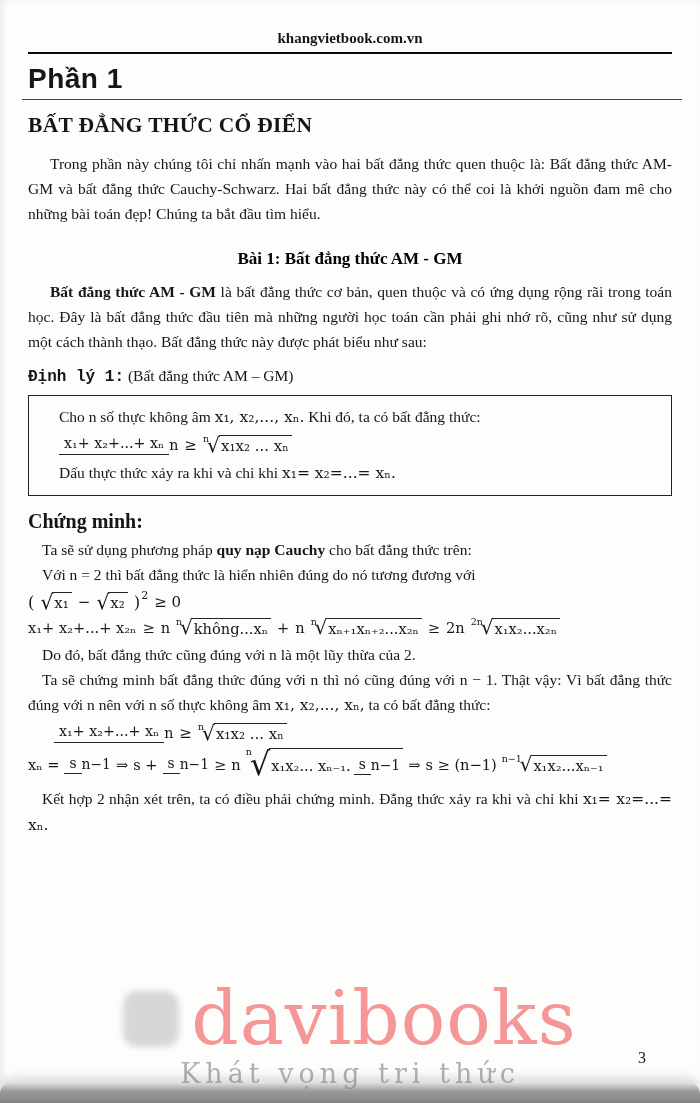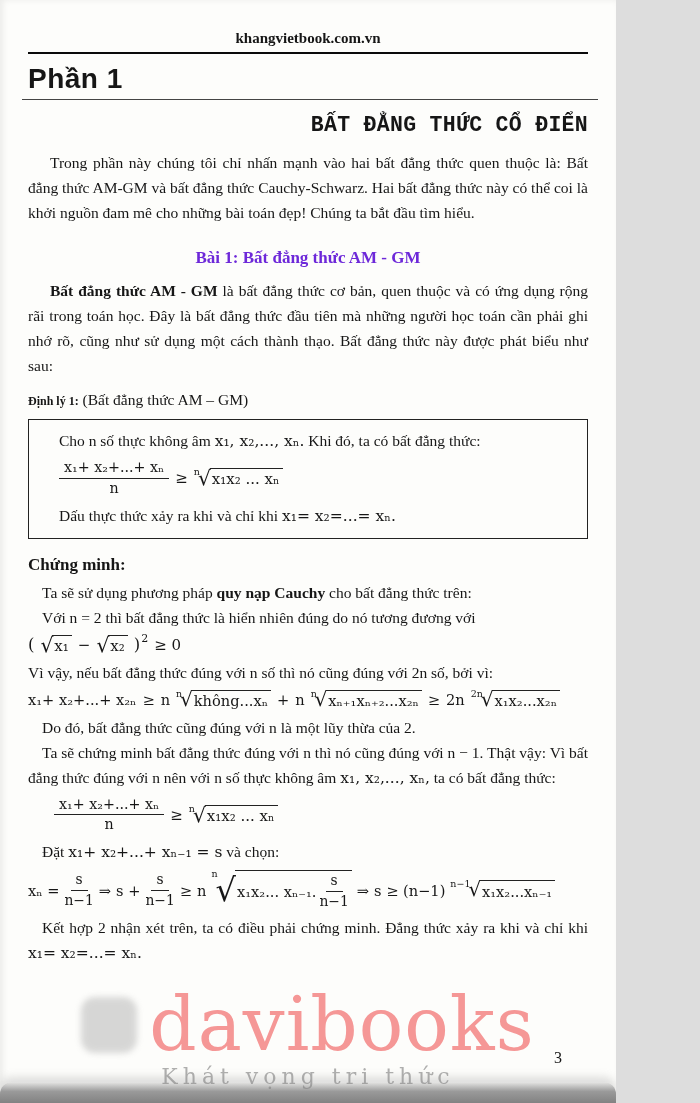--- a/index.html
+++ b/index.html
@@ -1,75 +1,75 @@
 <!DOCTYPE html>
 <html><head>
 <meta charset="utf-8">
 <style>
   * { margin:0; padding:0; box-sizing:border-box; }
   html, body { width:700px; background:#ddd; }
   .page {
-    position:relative; width:616px; height:1103px; overflow:hidden;
+    position:relative; width:700px; height:1103px; overflow:hidden;
     background:#fdfdfb; color:#161616;
     font-family:"Liberation Serif","DejaVu Serif",serif;
     box-shadow: inset 3px 0 6px rgba(0,0,0,0.07);
   }
   .content { padding:30px 28px 0 28px; }
 
   .pub-header { display:flex; justify-content:center; gap:14px; font-weight:bold; font-size:15px; }
   .rule-thick { height:2px; background:#0a0a0a; margin-top:5px; }
 
   .part-label { margin-top:9px; font-size:28px; font-weight:bold;
     font-family:"Liberation Sans","DejaVu Sans",sans-serif; letter-spacing:0.5px; }
   .rule-thin { height:1px; background:#444; margin:4px -10px 0 -6px; }
 
-  .part-title { margin-top:13px; text-align:right; font-size:21.5px; font-weight:bold; letter-spacing:0.3px;font-family:Liberation Mono, monospace; }
+  .part-title { margin-top:13px; text-align:left; font-size:21.5px; font-weight:bold; letter-spacing:0.3px; }
 
   .para { font-size:15.5px; line-height:25px; text-align:justify; }
   .indent { text-indent:22px; }
   .small-indent { text-indent:14px; }
   .mt-intro { margin-top:13px; }
   .mt-para { margin-top:10px; }
   .mt-sm { margin-top:3px; }
 
-  .lesson-heading { margin-top:23px; text-align:center; font-size:17px; font-weight:bold; color:#6d28d9; }
+  .lesson-heading { margin-top:23px; text-align:center; font-size:17px; font-weight:bold; color:#000000; }
 
   .theorem-caption { margin-top:9px; }
-  .theorem-caption b { font-size:12px; }
+  .theorem-caption b { font-size:16px;font-family:Liberation Mono, monospace; }
   .theorem-box { margin-top:5px; border:1.4px solid #222; padding:8px 14px 9px 30px; }
 
   .math { font-family:"DejaVu Serif","DejaVu Sans",serif; }
   .formula { display:flex; align-items:center; gap:6px; font-size:15px; margin:5px 0; white-space:nowrap; }
   .formula.indented { margin-left:26px; }
   .f3 { font-size:14.6px; }
   .f6 { gap:5px; font-size:14.6px; }
 
-  .frac { display:inline-flex; flex-direction:column; align-items:center; font-size:0.95em; line-height:1.25;text-align:right; }
+  .frac { display:inline-flex; align-items:center; font-size:0.95em; line-height:1.25;text-align:right; }
   .frac .num { padding:0 5px 1px; border-bottom:1.2px solid #222; }
   .frac .den { padding-top:1px; }
 
   .root { display:inline-flex; align-items:stretch; white-space:nowrap; }
   .root .idx { font-size:9.5px; align-self:flex-start; margin:-2px -2px 0 0; }
   .root .sgn { align-self:center; font-size:1.35em; line-height:1; margin-right:-1px; }
   .root .bar { border-top:1.2px solid #222; padding:1px 3px 0 2px; display:inline-flex; align-items:center; gap:3px; }
   .bigroot .sgn { font-size:2.2em; }
 
   .pow { font-size:11px; align-self:flex-start; margin:-3px 0 0 -5px; }
   .paren { font-size:16.5px; }
 
-  .proof-heading { margin-top:13px; font-size:17px; }
+  .proof-heading { margin-top:13px; font-size:20px; }
 
   .page-num { position:absolute; right:54px; bottom:36px; font-size:16px; z-index:4; }
 
   .watermark { position:absolute; left:0; right:0; bottom:14px; text-align:center; z-index:3; pointer-events:none; }
   .wm-row { display:flex; align-items:center; justify-content:center; gap:12px; }
   .wm-logo { width:56px; height:56px; border-radius:14px; background:#9e9e9e; opacity:0.4; filter:blur(3px); }
   .wm-name { font-size:74px; line-height:1.05; color:#ef4444; opacity:0.55; letter-spacing:1px;
     font-family:"DejaVu Serif",serif; }
-  .wm-slogan { font-size:22px; color:#868686; opacity:0.65; letter-spacing:5px; font-family:"DejaVu Serif",serif; }
+  .wm-slogan { font-size:27px; color:#868686; opacity:0.65; letter-spacing:5px; font-family:"DejaVu Serif",serif; }
 
   .scan-bottom { position:absolute; left:0; right:0; bottom:0; height:21px; z-index:2;
     background:linear-gradient(to bottom, rgba(160,160,160,0.25), #9a9a9a 45%, #828282);
     border-radius:12px 12px 0 0;
     box-shadow:0 -5px 8px rgba(150,150,150,0.3); }
 </style>
 </head>
 <body>
 
 <div class="page">
@@ -127,21 +127,20 @@
       <span>−</span>
       <span class="root">
           <span class="sgn">√</span>
           <span class="bar">x₂</span>
         </span>
         <span class="paren">)</span>
         <sup class="pow">2</sup>
       <span>≥ 0</span>
     </div>
 
-    <p class="para">Vì vậy, nếu bất đẳng thức đúng với n số thì nó cũng đúng với 2n số, bởi vì:</p>
 
     <div class="formula math f3">
       <span>x₁+ x₂+...+ x₂ₙ</span>
       <span>≥</span>
       <span>n</span>
         <span class="root">
           <sup class="idx">n</sup>
           <span class="sgn">√</span>
           <span class="bar">không...xₙ</span>
         </span>
@@ -171,21 +170,20 @@
           <span class="den">n</span>
         </span>
       <span>≥</span>
       <span class="root">
           <sup class="idx">n</sup>
           <span class="sgn">√</span>
           <span class="bar">x₁x₂ ... xₙ</span>
         </span>
     </div>
 
-    <p class="para small-indent"><span>Đặt </span><span class="math">x₁+ x₂+...+ xₙ₋₁ = s</span><span> và chọn:</span></p>
 
     <div class="formula math f6">
       <span>xₙ =</span>
       <span class="frac">
           <span class="num">s</span>
           <span class="den">n−1</span>
         </span>
       <span>⇒</span>
       <span>s +</span>
       <span class="frac">

